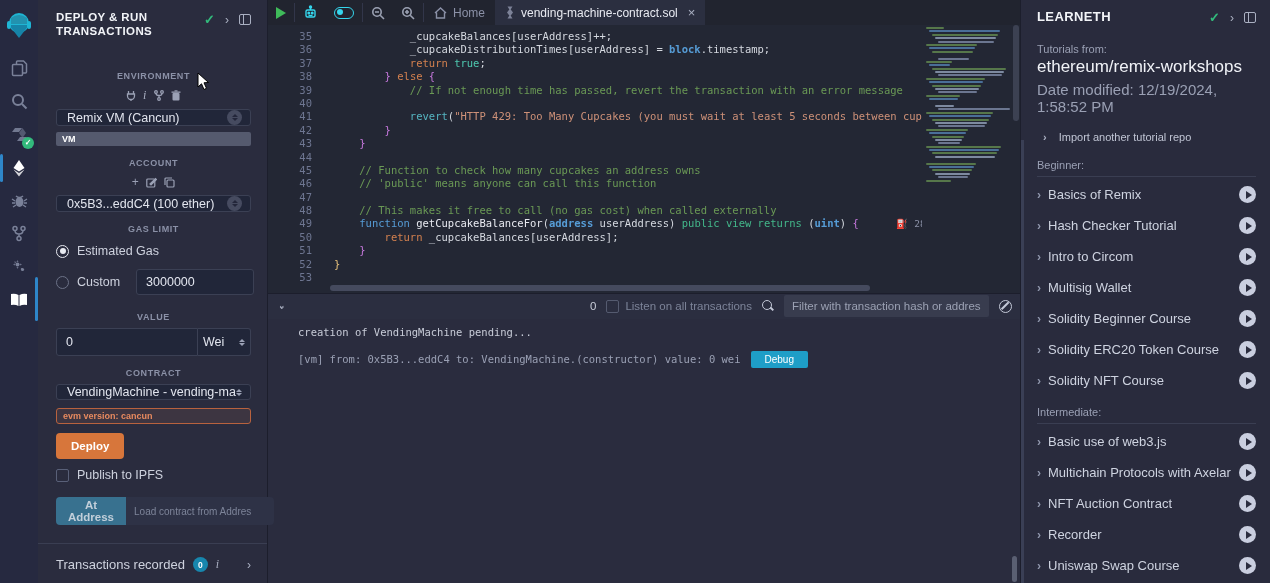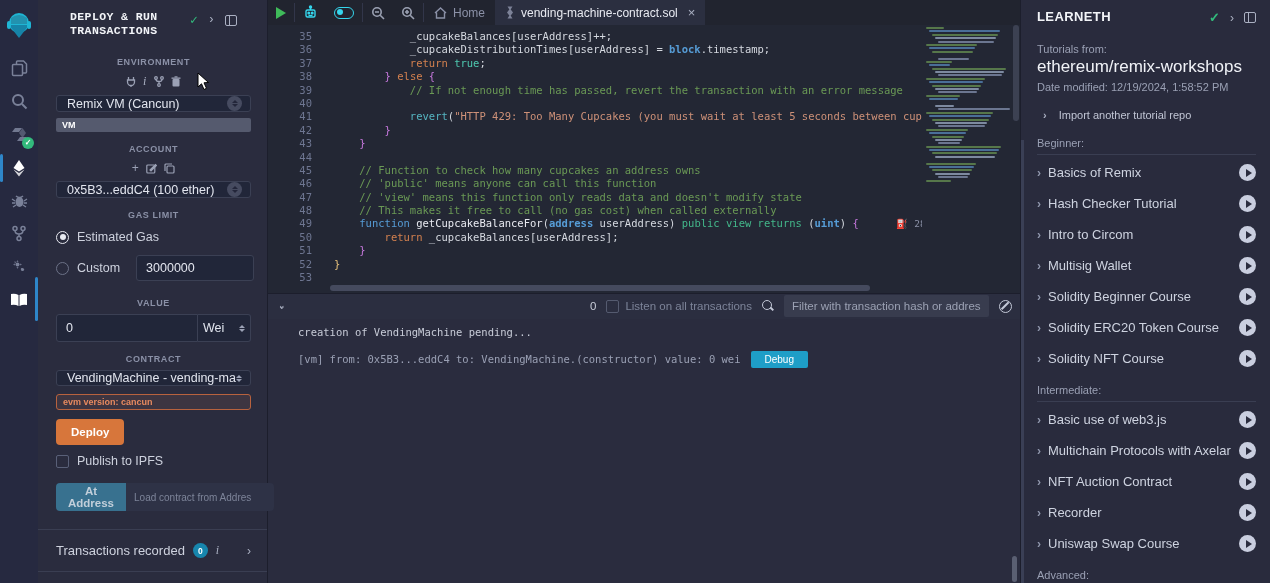--- a/index.html
+++ b/index.html
@@ -16,21 +16,21 @@
   .ib-icon.active { color:#ffffff; }
   .ib-logo { height:38px; margin-bottom:6px; }
   .ib-bar-left { position:absolute; left:0; top:3px; width:3px; height:28px; background:#2e86c9; border-radius:2px; }
   .ib-bar-right { position:absolute; right:0; top:-6px; width:3px; height:44px; background:#2e86c9; border-radius:2px; }
   .check-badge { position:absolute; right:4px; bottom:2px; width:12px; height:12px; border-radius:50%;
     background:#32ba7c; color:#fff; font-size:8px; line-height:12px; text-align:center; font-weight:bold; }
 
   
   .sidepanel { width:230px; background:#2a2c3e; border-right:1px solid #1c1e2c; padding:10px 16px 0 18px;
     display:flex; flex-direction:column; font-size:12px; position:relative; z-index:4; }
-  .sp-header { display:flex; align-items:flex-start; justify-content:center; margin-bottom:10px;font-family:Liberation Mono, monospace; }
+  .sp-header { display:flex; align-items:flex-start; justify-content:space-between; margin-bottom:24px; }
   .sp-title { font-size:11.5px; font-weight:bold; color:#f2f4f8; letter-spacing:.4px; line-height:14px; width:120px; }
   .hdr-icons { display:flex; gap:10px; align-items:center; margin-top:2px; }
   .hdr-check { color:#32ba7c; font-size:13px; font-weight:bold; }
   .hdr-chev { color:#aab0c2; font-size:12px; }
   .hdr-cols { width:12px; height:11px; border:1.4px solid #aab0c2; border-radius:2px; position:relative; }
   .hdr-cols::after { content:""; position:absolute; left:3px; top:0; bottom:0; width:1.4px; background:#aab0c2; }
   .sp-label { font-size:9px; color:#8b91a7; letter-spacing:.6px; font-weight:bold; display:flex; gap:7px; align-items:center; margin:9px 0 6px;flex-direction:column; }
   .sp-label .mini { color:#9ba1b5; display:flex; gap:7px; align-items:center; font-weight:normal; }
   .mini svg { display:block; }
   .sel { background:#212639; border:1px solid #3b4054; border-radius:3px; height:28px; display:flex;
@@ -120,21 +120,21 @@
   .term-vscroll { position:absolute; right:3px; bottom:1px; width:5px; height:26px; background:#5a5f72; border-radius:3px; }
 
   
   .rightpanel { width:250px; background:#292b3d; border-left:1px solid #1c1e2c; padding:8px 14px 0 16px;
     position:relative; z-index:4; overflow:hidden; }
   .rp-scrollbar { position:absolute; left:0; top:140px; width:3px; height:443px; background:#3a3f55; }
   .rp-header { display:flex; align-items:center; justify-content:space-between; margin-bottom:18px; }
   .rp-title { font-size:13px; font-weight:bold; color:#f2f4f8; letter-spacing:.4px; }
   .rp-from { font-size:11px; color:#9aa0b4; }
   .rp-repo { font-size:17px; color:#f0f2f7; margin:2px 0 4px; }
-  .rp-date { font-size:11px; color:#9aa0b4; }
+  .rp-date { font-size:15px; color:#9aa0b4; }
   .rp-import { display:flex; gap:12px; align-items:center; margin:16px 0 6px 6px; font-size:11px; color:#c0c5d4; cursor:pointer; }
   .rp-import .chev { color:#aab0c2; font-size:11px; font-weight:bold; }
   .tut-section-label { font-size:11px; color:#9aa0b4; border-bottom:1px solid #3a3e52; padding:10px 0 5px; margin-bottom:2px; }
   .tut-item { display:flex; align-items:center; gap:7px; padding:7px 0; cursor:pointer; }
   .tut-item .chev { color:#8f96ac; font-size:12px; font-weight:bold; }
   .tut-item .lbl { font-size:13px; color:#ced3e0; flex:1; white-space:nowrap; overflow:hidden; }
   .play-btn { width:17px; height:17px; border-radius:50%; background:#c9cedf; position:relative; flex:0 0 auto; cursor:pointer; }
   .play-btn::after { content:""; position:absolute; left:6.5px; top:4.5px; width:0; height:0;
     border-top:4px solid transparent; border-bottom:4px solid transparent; border-left:6px solid #2a2c3e; }
 
@@ -392,21 +392,21 @@
           <div class="cline"><span class="ln">37</span><span class="gut"></span><span class="tok-pln">            </span><span class="tok-ctl">return </span><span class="tok-bool">true</span><span class="tok-pln">;</span></div>
           <div class="cline"><span class="ln">38</span><span class="gut"></span><span class="tok-pln">        </span><span class="tok-bracep">} </span><span class="tok-ctl">else</span><span class="tok-bracep"> {</span></div>
           <div class="cline"><span class="ln">39</span><span class="gut"></span><span class="tok-com">            // If not enough time has passed, revert the transaction with an error message</span></div>
           <div class="cline"><span class="ln">40</span><span class="gut"></span></div>
           <div class="cline"><span class="ln">41</span><span class="gut"></span><span class="tok-pln">            </span><span class="tok-rev">revert</span><span class="tok-pln">(</span><span class="tok-str">"HTTP 429: Too Many Cupcakes (you must wait at least 5 seconds between cupcakes)"</span><span class="tok-pln">);</span></div>
           <div class="cline"><span class="ln">42</span><span class="gut"></span><span class="tok-pln">        </span><span class="tok-bracep">}</span></div>
           <div class="cline"><span class="ln">43</span><span class="gut"></span><span class="tok-pln">    </span><span class="tok-bracep">}</span></div>
           <div class="cline"><span class="ln">44</span><span class="gut"></span></div>
           <div class="cline"><span class="ln">45</span><span class="gut"></span><span class="tok-com">    // Function to check how many cupcakes an address owns</span></div>
           <div class="cline"><span class="ln">46</span><span class="gut"></span><span class="tok-com">    // 'public' means anyone can call this function</span></div>
-          <div class="cline"><span class="ln">47</span><span class="gut"></span><span class="tok-com">    // 'view' means this function only reads data and doesn't modify state</span></div>
+          <div class="cline"><span class="ln">47</span><span class="gut"></span></div>
           <div class="cline"><span class="ln">48</span><span class="gut"></span><span class="tok-com">    // This makes it free to call (no gas cost) when called externally</span></div>
           <div class="cline"><span class="ln">49</span><span class="gut"></span><span class="tok-pln">    </span><span class="tok-kw">function </span><span class="tok-fn">getCupcakeBalanceFor</span><span class="tok-pln">(</span><span class="tok-typ">address</span><span class="tok-pln"> userAddress) </span><span class="tok-vis">public view returns</span><span class="tok-pln"> (</span><span class="tok-typ">uint</span><span class="tok-pln">) </span><span class="tok-bracep">{</span><span class="gas-hint">⛽ 2829 gas</span></div>
           <div class="cline"><span class="ln">50</span><span class="gut"></span><span class="tok-pln">        </span><span class="tok-ctl">return </span><span class="tok-pln">_cupcakeBalances[userAddress];</span></div>
           <div class="cline"><span class="ln">51</span><span class="gut"></span><span class="tok-pln">    </span><span class="tok-bracep">}</span></div>
           <div class="cline"><span class="ln">52</span><span class="gut"></span><span class="tok-bracey">}</span></div>
           <div class="cline"><span class="ln">53</span><span class="gut"></span></div>
         </div>
       <div class="minimap" id="minimap">
           <div class="mm-row" style="width: 18px; margin-left: 4px; background: rgb(86, 119, 74);"></div>
           <div class="mm-row" style="width: 71px; margin-left: 7px; background: rgb(74, 111, 152);"></div>

